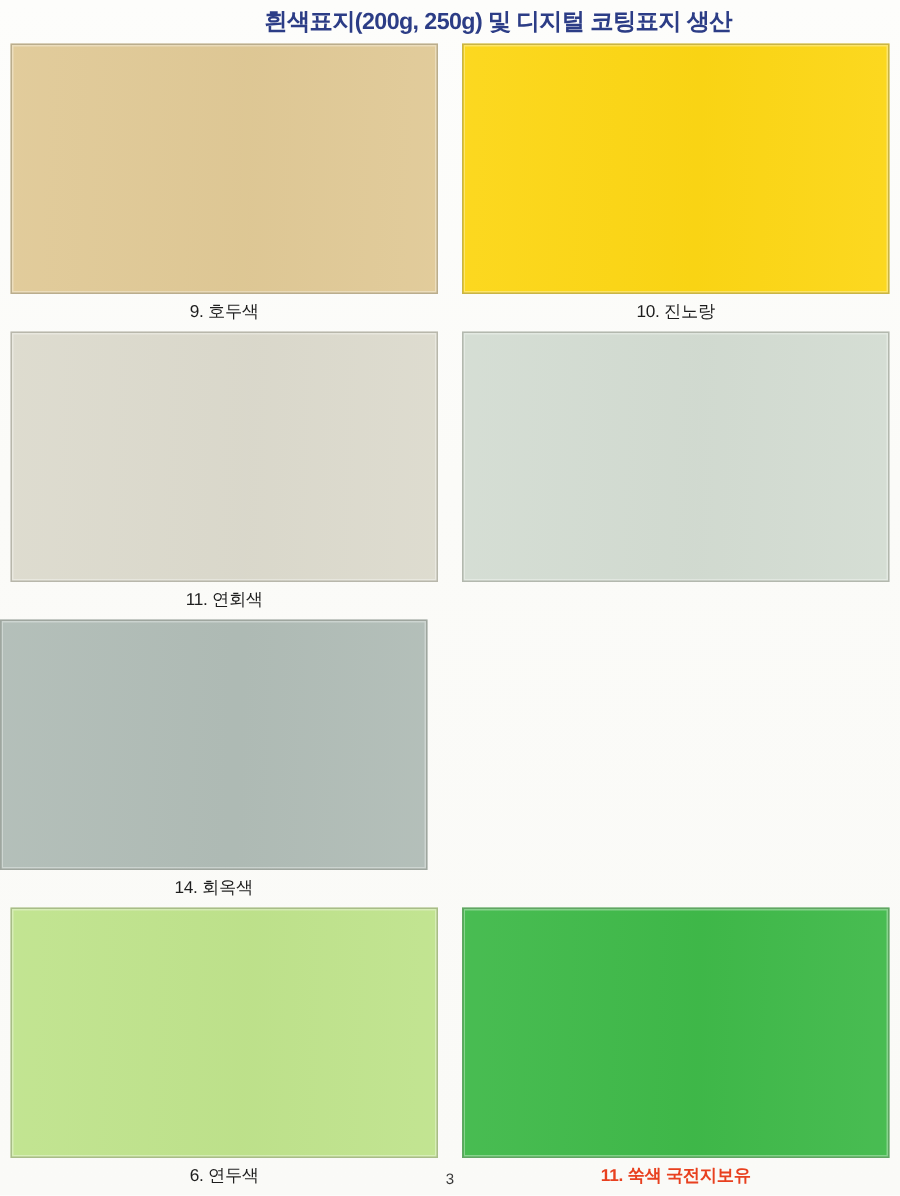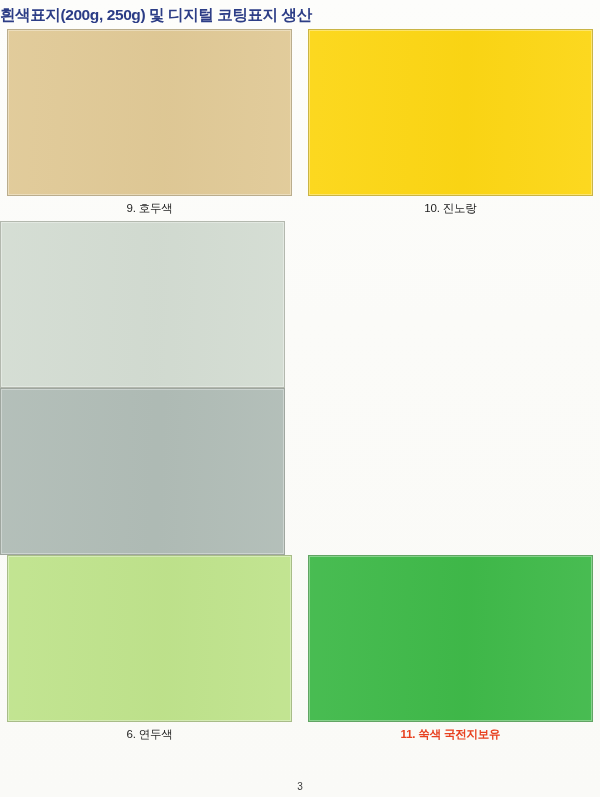--- a/index.html
+++ b/index.html
@@ -21,21 +21,21 @@
     position: absolute;
     inset: 0;
     background: linear-gradient(180deg,#fdfdfb 0%, #fbfbf8 40%, #fafaf7 100%);
   }
 
   .page-title {
     position: absolute;
     top: 4px;
     left: 0;
     width: 488px;
-    text-align: left;
+    text-align: right;
     font-size: 15.5px;
     font-weight: bold;
     color: #2c3d86;
     letter-spacing: -0.4px;
     line-height: 22px;
     white-space: nowrap;
   }
 
   .grid {
     position: absolute;
@@ -110,28 +110,33 @@
         <div class="swatch" style="background-color: rgb(224, 201, 150);"></div>
         <div class="caption">9. 호두색</div>
       </div>
       <div class="cell right">
         <div class="swatch" style="background-color: rgb(252, 214, 20);"></div>
         <div class="caption">10. 진노랑</div>
       </div>
     </div>
 
     <div class="row">
+      <div class="cell left">
+        <div class="swatch" style="background-color: rgb(220, 218, 205);"></div>
+        <div class="caption">11. 연회색</div>
+      </div>
       <div class="cell right">
         <div class="swatch" style="background-color: rgb(211, 220, 210);"></div>
       </div>
     </div>
 
     <div class="row">
       <div class="cell right">
         <div class="swatch" style="background-color: rgb(176, 188, 182);"></div>
+        <div class="caption">14. 회옥색</div>
       </div>
     </div>
 
     <div class="row">
       <div class="cell left">
         <div class="swatch" style="background-color: rgb(191, 227, 140);"></div>
         <div class="caption">6. 연두색</div>
       </div>
       <div class="cell right">
         <div class="swatch" style="background-color: rgb(63, 185, 73);"></div>

